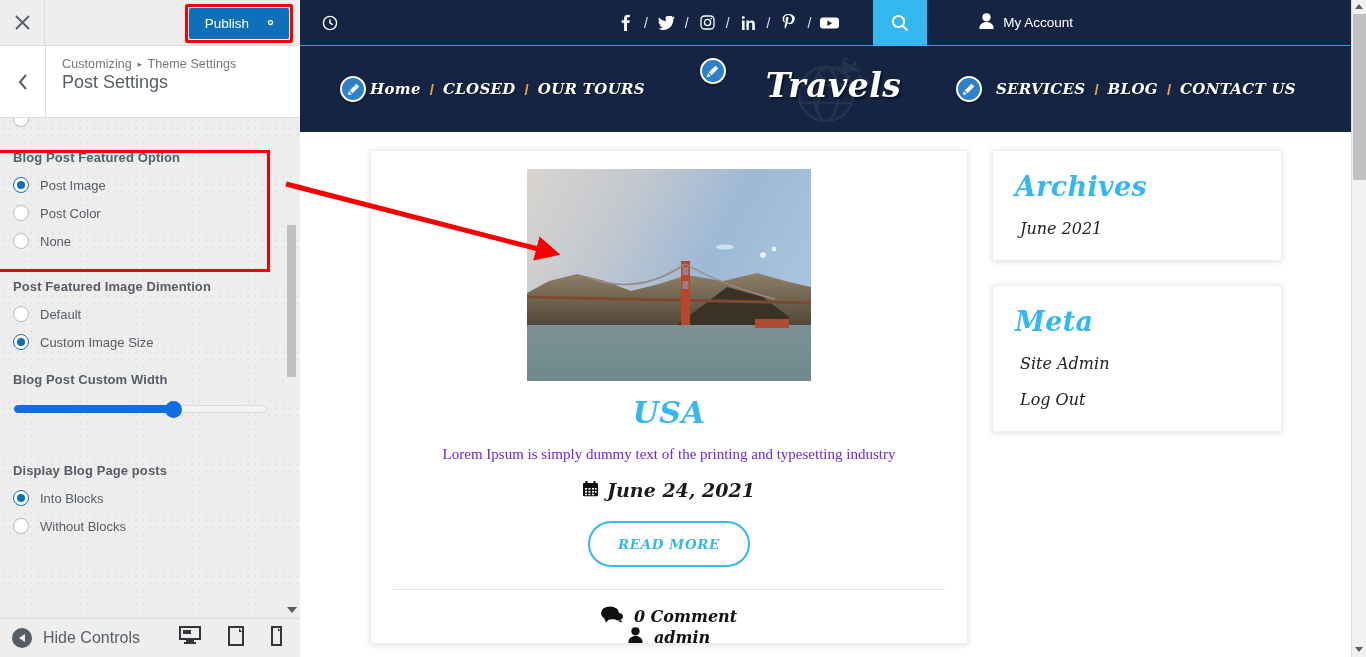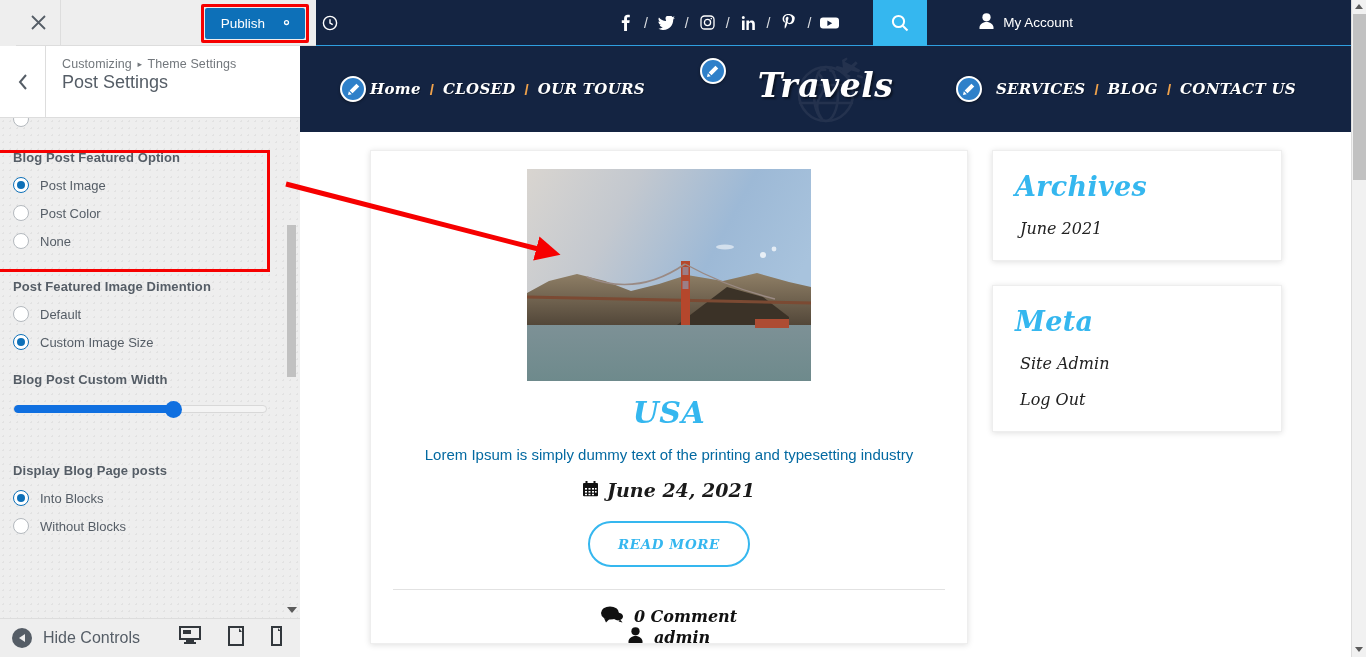--- a/index.html
+++ b/index.html
@@ -13,21 +13,21 @@
 
   
   #customizer {
     position: absolute; left: 0; top: 0;
     width: 300px; height: 657px;
     background: #eeeeee;
     border-right: 1px solid #dddddd;
     z-index: 20;
   }
   .cz-topbar {
-    position: absolute; left: 16px; top: 0; width: 300px; height: 46px;
+    position: absolute; left: 0; top: 0; width: 300px; height: 46px;
     background: #eeeeee; border-bottom: 1px solid #dddddd;
   }
   .cz-close {
     position: absolute; left: 0; top: 0; width: 45px; height: 45px;
     background: #eeeeee; border-right: 1px solid #dddddd;
     display: flex; align-items: center; justify-content: center;
     color: #555d66; font-size: 19px; cursor: pointer;
   }
   .publish-wrap {
     position: absolute; right: 7px; top: 4px;
@@ -196,21 +196,21 @@
     display: flex; align-items: center; justify-content: center;
     color: #fff; font-size: 12px; cursor: pointer; flex: none;
     box-shadow: 0 1px 3px rgba(0,0,0,.4);
   }
   .brand {
     position: absolute; left: 50%; transform: translateX(-50%);
     display: flex; align-items: center; gap: 6px;
   }
   .brand-logo { position: relative; width: 160px; height: 74px; }
   .brand-name {
-    position: absolute; left: 0; top: 14px; width: 160px; text-align: center;
+    position: absolute; left: 8px; top: 14px; width: 160px; text-align: center;
     font-family: "DejaVu Serif", serif; font-style: italic; font-weight: bold;
     font-size: 33px; color: #fff; letter-spacing: .5px;
     text-shadow: 2px 2px 2px rgba(0,0,0,.45);
     z-index: 2;
   }
 
   .site-body {
     background: #fff; position: relative; height: 525px;
     padding: 18px 16px 0 70px;
     display: flex; gap: 24px;
@@ -223,21 +223,21 @@
   .post-img {
     width: 284px; height: 212px; margin: 0 auto; display: block;
     background: linear-gradient(#b8cfe4, #9fbdd6);
   }
   .post-title {
     text-align: center; font-family: "DejaVu Serif", serif; font-style: italic;
     font-weight: bold; font-size: 30px; color: #35b7ef; margin-top: 14px;
     letter-spacing: .5px;
   }
   .post-excerpt {
-    text-align: center; font-size: 15px; color: #0369a1; margin-top: 16px;
+    text-align: center; font-size: 15px; color: #6d28d9; margin-top: 16px; font-family: Liberation Serif, serif;
   }
   .post-date {
     text-align: center; margin-top: 16px;
     font-family: "DejaVu Serif", serif; font-style: italic; font-weight: bold;
     font-size: 19px; color: #1a1a1a;
     display: flex; align-items: center; justify-content: center; gap: 9px;
   }
   .readmore-wrap { display: flex; justify-content: center; margin-top: 20px; }
   .readmore {
     border: 2px solid #35b7ef; color: #35b7ef; background: #fff;

